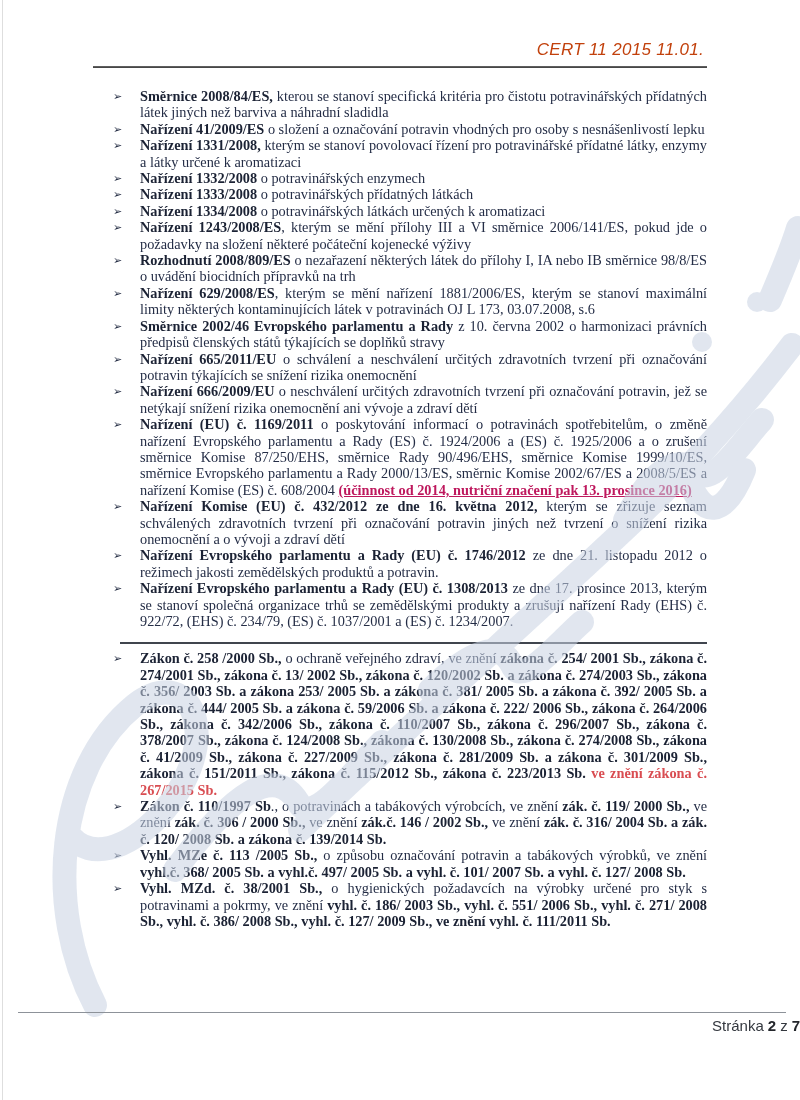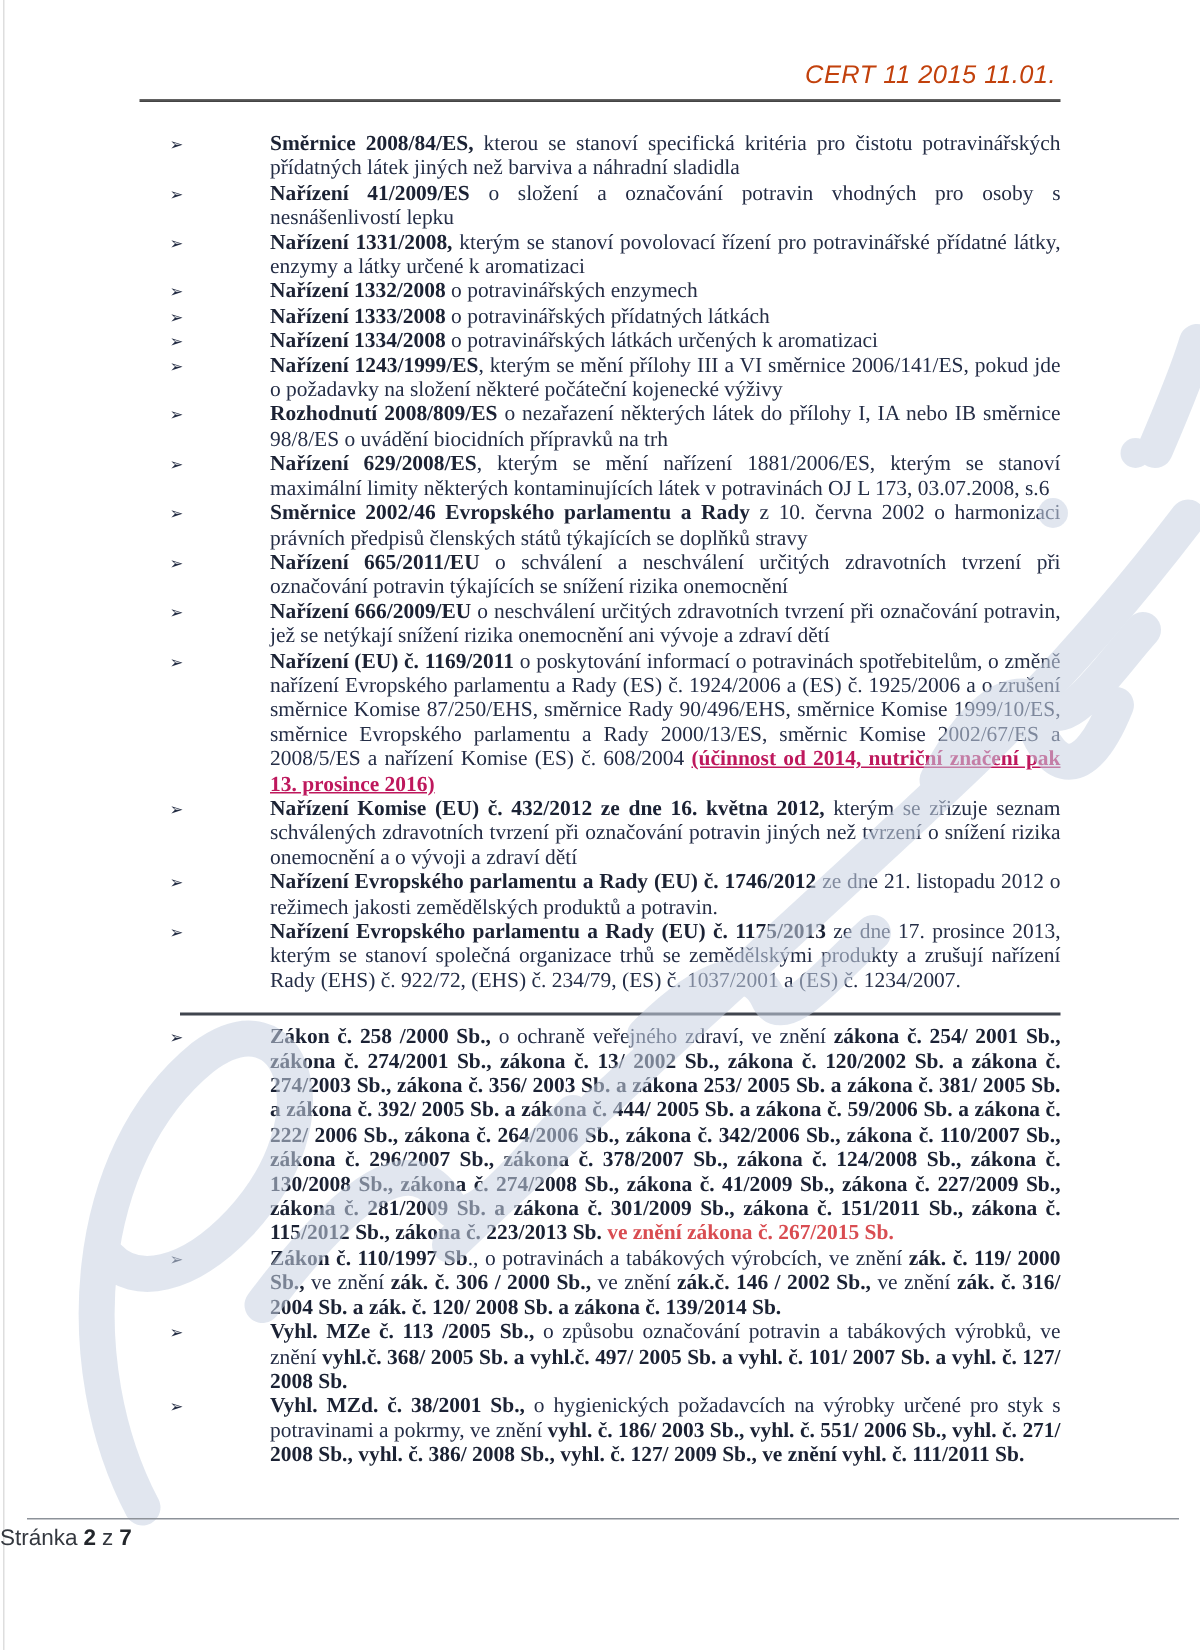--- a/index.html
+++ b/index.html
@@ -13,30 +13,30 @@
     font-family:"Liberation Sans",sans-serif;font-style:italic;
     font-size:17px;color:#c2410c;letter-spacing:.3px;
   }
   .header-rule{position:absolute;left:93px;top:66px;width:614px;height:2px;
     background:linear-gradient(to bottom,#6a6a6a,#3c3c3c);}
   .content{position:absolute;left:113px;top:88px;width:594px;}
   ul.reg-list{list-style:none;margin:0;padding:0;}
   li.item{display:flex;}
   .bullet{flex:0 0 27px;width:27px;font-family:"DejaVu Sans",sans-serif;
     font-size:11px;color:#222b42;padding-top:2px;}
-  .item-text{flex:1;text-align:justify;font-size:14.3px;line-height:16.4px;color:#242d46;margin-left:40px;}
+  .item-text{flex:1;text-align:justify;font-size:14.3px;line-height:16.4px;color:#242d46;}
   .run-b{font-weight:bold;color:#1b2234;}
   .run-r{font-weight:normal;}
   .run-rb{font-weight:bold;color:#d94d52;}
   .run-rbu{font-weight:bold;color:#be185d;text-decoration:underline;}
   .section-divider{border:0;border-top:2px solid #40454e;margin:13px 0 6px 7px;}
   .watermark-svg{position:absolute;left:0;top:0;pointer-events:none;opacity:.55;}
   .footer-rule{position:absolute;left:18px;top:1012px;width:768px;height:1px;background:#8d9299;}
   .page-footer{
-    position:absolute;left:0;right:0;top:1017px;display:flex;justify-content:flex-start;gap:4px;
+    position:absolute;left:0;right:0;top:1017px;display:flex;justify-content:flex-end;gap:4px;
     font-family:"Liberation Sans",sans-serif;font-size:15px;color:#34383f;
   }
   .page-footer .bold{font-weight:bold;color:#23262b;}
 </style>
 </head>
 <body>
 
 <div class="scan-edge-left"></div>
 
 <div class="header-text">CERT 11 2015 11.01.</div>
@@ -63,21 +63,21 @@
       <li class="item">
         <span class="bullet">➢</span>
         <span class="item-text"><span class="run-b">Nařízení 1333/2008</span><span class="run-r"> o potravinářských přídatných látkách</span></span>
       </li>
       <li class="item">
         <span class="bullet">➢</span>
         <span class="item-text"><span class="run-b">Nařízení 1334/2008</span><span class="run-r"> o potravinářských látkách určených k aromatizaci</span></span>
       </li>
       <li class="item">
         <span class="bullet">➢</span>
-        <span class="item-text"><span class="run-b">Nařízení 1243/1999/ES</span><span class="run-r">, kterým se mění přílohy III a VI směrnice 2006/141/ES, pokud jde o požadavky na složení některé počáteční kojenecké výživy</span></span>
+        <span class="item-text"><span class="run-b">Nařízení 1243/2008/ES</span><span class="run-r">, kterým se mění přílohy III a VI směrnice 2006/141/ES, pokud jde o požadavky na složení některé počáteční kojenecké výživy</span></span>
       </li>
       <li class="item">
         <span class="bullet">➢</span>
         <span class="item-text"><span class="run-b">Rozhodnutí 2008/809/ES</span><span class="run-r"> o nezařazení některých látek do přílohy I, IA nebo IB směrnice 98/8/ES o uvádění biocidních přípravků na trh</span></span>
       </li>
       <li class="item">
         <span class="bullet">➢</span>
         <span class="item-text"><span class="run-b">Nařízení 629/2008/ES</span><span class="run-r">, kterým se mění nařízení 1881/2006/ES, kterým se stanoví maximální limity některých kontaminujících látek v potravinách  OJ L 173, 03.07.2008, s.6</span></span>
       </li>
       <li class="item">
@@ -99,21 +99,21 @@
       <li class="item">
         <span class="bullet">➢</span>
         <span class="item-text"><span class="run-b">Nařízení Komise (EU) č. 432/2012  ze dne 16. května 2012,</span><span class="run-r"> kterým se zřizuje seznam schválených zdravotních tvrzení při označování potravin jiných než tvrzení o snížení rizika onemocnění a o vývoji a zdraví dětí</span></span>
       </li>
       <li class="item">
         <span class="bullet">➢</span>
         <span class="item-text"><span class="run-b">Nařízení Evropského parlamentu a Rady (EU) č. 1746/2012</span><span class="run-r"> ze dne 21. listopadu 2012 o režimech jakosti zemědělských produktů a potravin.</span></span>
       </li>
       <li class="item">
         <span class="bullet">➢</span>
-        <span class="item-text"><span class="run-b">Nařízení Evropského parlamentu a Rady (EU) č. 1175/2013</span><span class="run-r"> ze dne 17. prosince 2013, kterým se stanoví společná organizace trhů se zemědělskými produkty a zrušují nařízení Rady (EHS) č. 922/72, (EHS) č. 234/79, (ES) č. 1037/2001 a (ES) č. 1234/2007.</span></span>
+        <span class="item-text"><span class="run-b">Nařízení Evropského parlamentu a Rady (EU) č. 1308/2013</span><span class="run-r"> ze dne 17. prosince 2013, kterým se stanoví společná organizace trhů se zemědělskými produkty a zrušují nařízení Rady (EHS) č. 922/72, (EHS) č. 234/79, (ES) č. 1037/2001 a (ES) č. 1234/2007.</span></span>
       </li>
     </ul>
   <hr class="section-divider">
   <ul class="reg-list">
       <li class="item">
         <span class="bullet">➢</span>
         <span class="item-text"><span class="run-b">Zákon č. 258 /2000 Sb.,</span><span class="run-r"> o ochraně veřejného zdraví, ve znění </span><span class="run-b">zákona č. 254/ 2001 Sb., zákona č. 274/2001 Sb., zákona č. 13/ 2002 Sb., zákona č. 120/2002 Sb. a zákona č. 274/2003 Sb., zákona č. 356/ 2003 Sb. a zákona 253/ 2005 Sb. a zákona č. 381/ 2005 Sb. a zákona č. 392/ 2005 Sb. a zákona č. 444/ 2005 Sb. a zákona č. 59/2006 Sb. a zákona č. 222/ 2006 Sb., zákona č. 264/2006 Sb., zákona č. 342/2006 Sb., zákona č. 110/2007 Sb., zákona č. 296/2007 Sb., zákona č. 378/2007 Sb., zákona č. 124/2008 Sb., zákona č. 130/2008 Sb., zákona č. 274/2008 Sb., zákona č. 41/2009 Sb., zákona č. 227/2009 Sb., zákona č. 281/2009 Sb. a zákona č. 301/2009 Sb., zákona č. 151/2011 Sb., zákona č. 115/2012 Sb., zákona č. 223/2013 Sb. </span><span class="run-rb">ve znění zákona č. 267/2015 Sb.</span></span>
       </li>
       <li class="item">
         <span class="bullet">➢</span>

